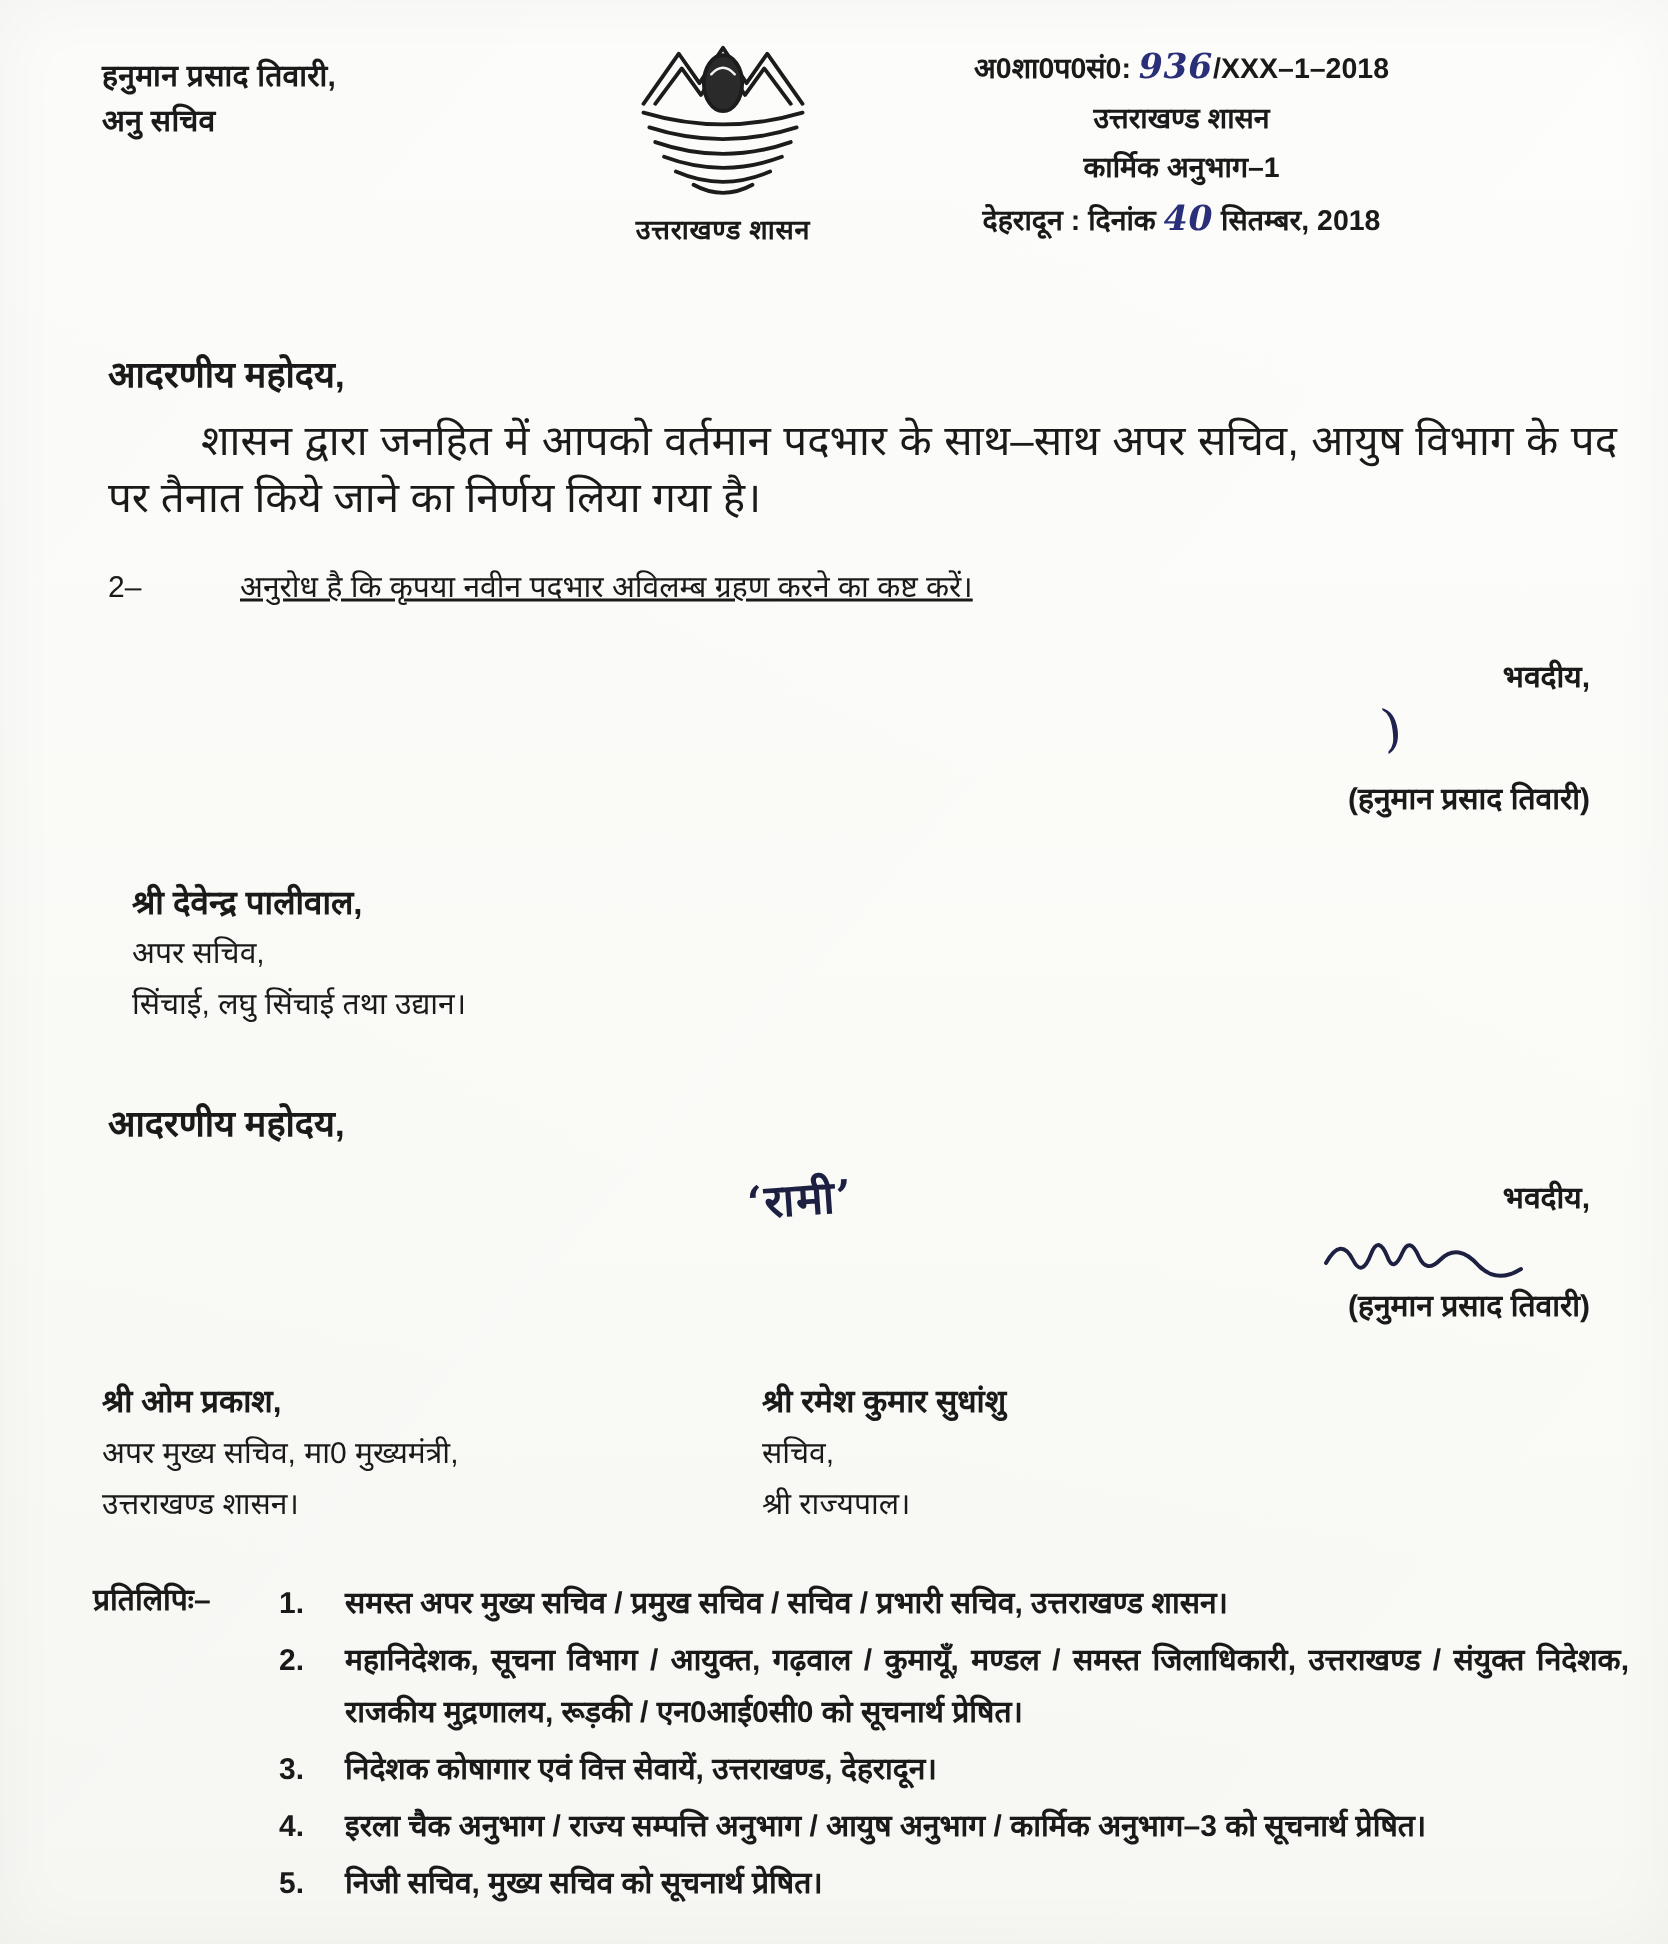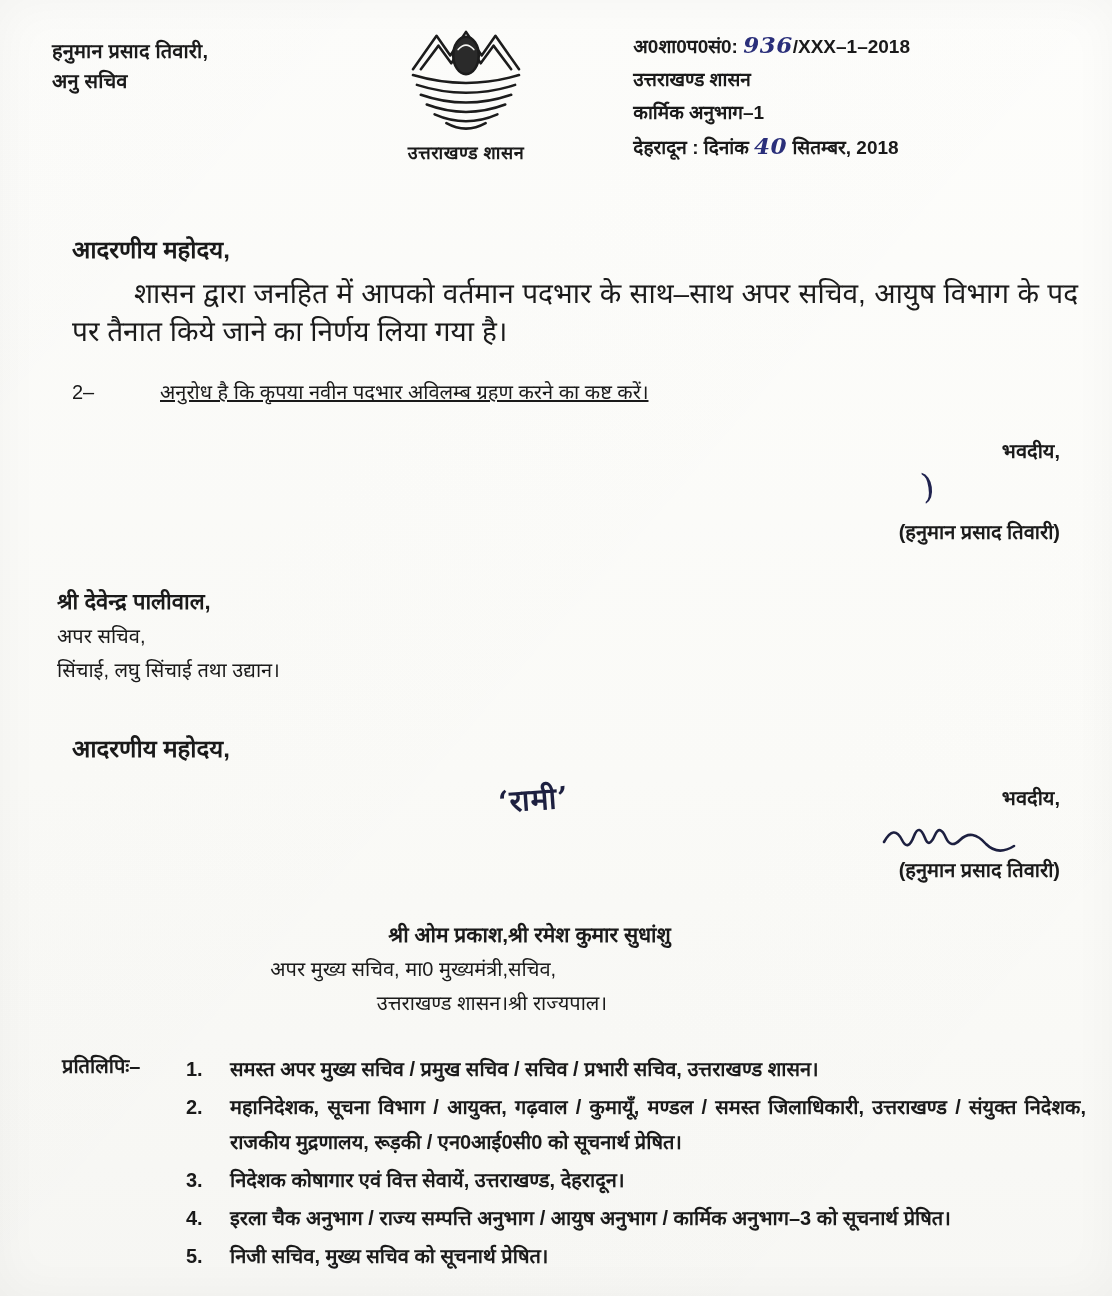--- a/index.html
+++ b/index.html
@@ -22,21 +22,21 @@
     background: #fdfdfb;
     background-image:
       linear-gradient(to bottom right, rgba(0,0,0,0.012), rgba(0,0,0,0.0)),
       linear-gradient(to bottom, #fefefc 0%, #fbfbf8 60%, #f7f7f4 100%);
   }
 
   
   .header {
     position: absolute;
     top: 26px;
-    left: 0;
+    left: 16px;
     width: 932px;
     height: 180px;
   }
   .sender-block {
     position: absolute;
     left: 52px;
     top: 10px;
     font-size: 20px;
     line-height: 30px;
     font-weight: 600;
@@ -61,21 +61,21 @@
     margin-top: 6px;
     font-size: 18px;
     font-weight: 700;
     letter-spacing: 0.5px;
   }
 
   .ref-block {
     position: absolute;
     right: 22px;
     top: 2px;
-    text-align: left;
+    text-align: center;
     font-size: 19px;
     line-height: 33px;
     font-weight: 600;
   }
   .ref-line { white-space: nowrap; }
   .hand {
     font-family: "DejaVu Serif", serif;
     font-style: italic;
     font-weight: 700;
     color: #2a2f7a;
@@ -136,21 +136,21 @@
     transform: rotate(-8deg);
   }
   .signer {
     text-align: right;
     padding-right: 52px;
     font-size: 20px;
     font-weight: 600;
   }
 
   .addressee {
-    margin: 40px 0 0 57px;
+    margin: 40px 0 0 88px;
     font-size: 20px;
     line-height: 34px;
     font-weight: 500;
   }
   .addressee .name {
     font-size: 22px;
     font-weight: 700;
   }
 
   .second-block { margin-top: 44px; }
@@ -194,21 +194,21 @@
   }
 
   
   .two-col {
     display: flex;
     margin: 28px 0 0 68px;
     font-size: 20px;
     line-height: 34px;
     font-weight: 500;
   }
-  .two-col .col-a { width: 440px; text-align: right; }
+  .two-col .col-a { width: 440px; }
   .two-col .col-b { flex: 1; }
   .two-col .name {
     font-size: 21px;
     font-weight: 700;
   }
 
   
   .copy-section {
     margin: 32px 26px 0 62px;
     font-size: 20px;

